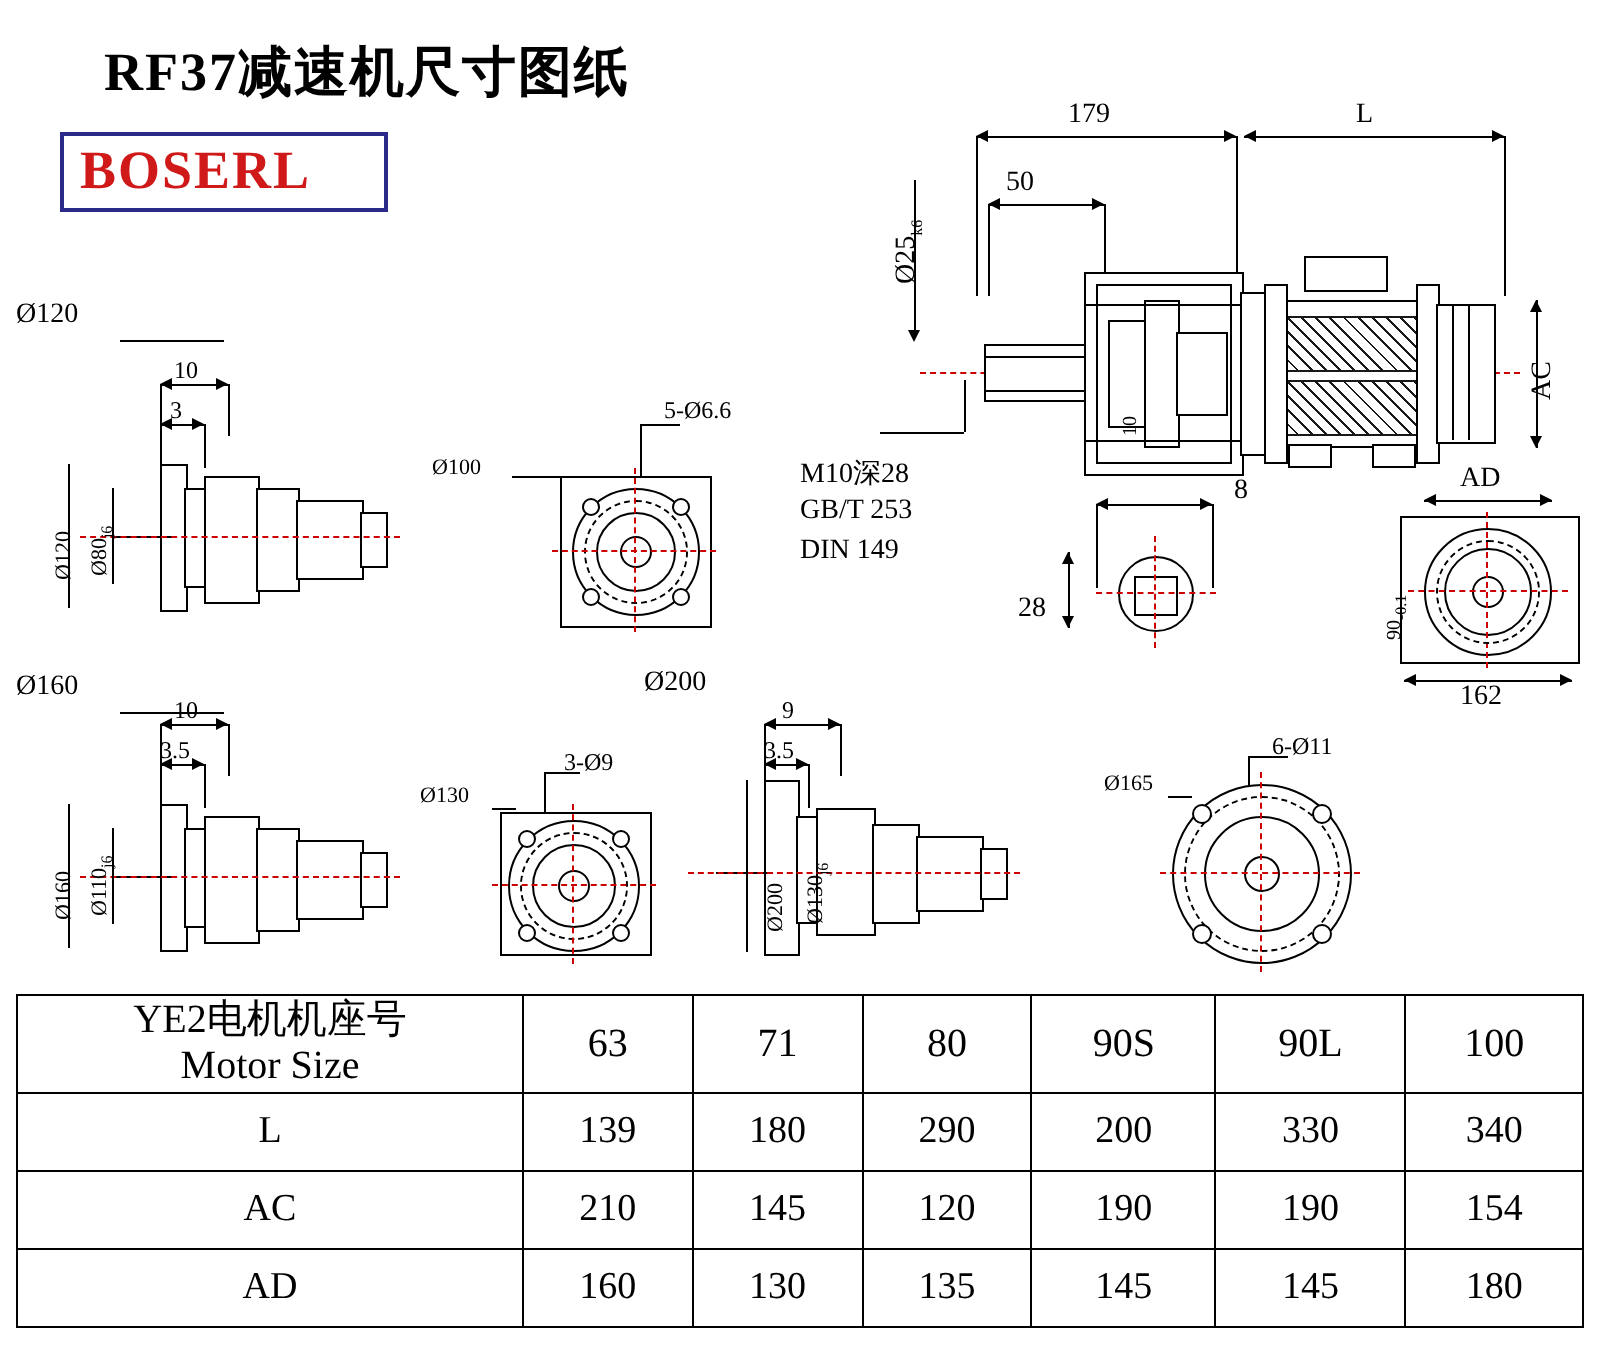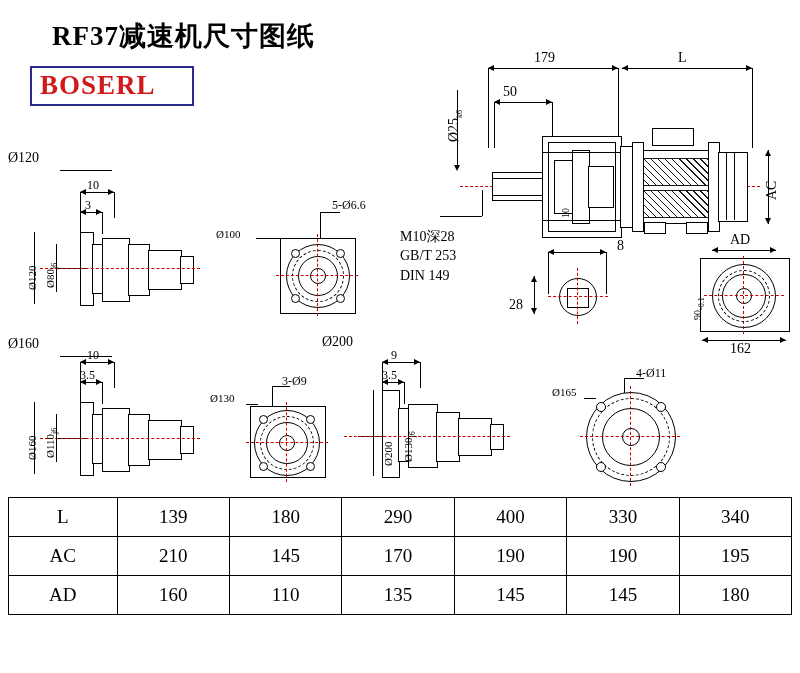--- a/index.html
+++ b/index.html
@@ -321,62 +321,74 @@
     <div class="rect" style="left:490px;top:424px;width:12px;height:24px;"></div>
     <div class="ln h" style="left:358px;top:436px;width:26px;"></div>
     <div class="cl" style="left:344px;top:436px;width:166px;"></div>
 
     <div class="lbl11 vert" style="left:382px;top:466px;">Ø200</div>
     <div class="lbl11 vert" style="left:402px;top:462px;"><span>Ø130</span><span class="sub">j6</span></div>
     <div class="ln v" style="left:373px;top:390px;height:86px;"></div>
   </div>
 
   <div>
-    <div class="lbl" style="left:636px;top:366px;">4-Ø11</div>
+    <div class="lbl" style="left:636px;top:366px;">6-Ø11</div>
     <div class="ln h" style="left:624px;top:378px;width:20px;"></div>
     <div class="ln v" style="left:624px;top:378px;height:26px;"></div>
 
     <div class="circ" style="left:586px;top:392px;width:88px;height:88px;"></div>
     <div class="circ" style="left:602px;top:408px;width:56px;height:56px;"></div>
     <div class="circ" style="left:622px;top:428px;width:16px;height:16px;"></div>
     <div class="circnf" style="left:592px;top:398px;width:76px;height:76px;border-style:dashed;"></div>
     <div class="cl" style="left:580px;top:436px;width:100px;"></div>
     <div class="clv" style="left:630px;top:386px;height:100px;"></div>
     <div class="circ" style="left:596px;top:402px;width:8px;height:8px;"></div>
     <div class="circ" style="left:656px;top:402px;width:8px;height:8px;"></div>
     <div class="circ" style="left:596px;top:462px;width:8px;height:8px;"></div>
     <div class="circ" style="left:656px;top:462px;width:8px;height:8px;"></div>
     <div class="lbl11" style="left:552px;top:386px;">Ø165</div>
     <div class="ln h" style="left:584px;top:398px;width:12px;"></div>
   </div>
 
   <table class="spec">
     <tbody>
       <tr>
+        <td class="first">
+          <div class="cn">YE2电机机座号</div>
+          <div>Motor Size</div>
+        </td>
+        <td class="hd">63</td>
+        <td class="hd">71</td>
+        <td class="hd">80</td>
+        <td class="hd">90S</td>
+        <td class="hd">90L</td>
+        <td class="hd">100</td>
+      </tr>
+      <tr>
         <td>L</td>
         <td>139</td>
         <td>180</td>
         <td>290</td>
-        <td>400</td>
+        <td>200</td>
         <td>330</td>
         <td>340</td>
       </tr>
       <tr>
         <td>AC</td>
         <td>210</td>
         <td>145</td>
-        <td>170</td>
+        <td>120</td>
         <td>190</td>
         <td>190</td>
-        <td>195</td>
+        <td>154</td>
       </tr>
       <tr>
         <td>AD</td>
         <td>160</td>
-        <td>110</td>
+        <td>130</td>
         <td>135</td>
         <td>145</td>
         <td>145</td>
         <td>180</td>
       </tr>
     </tbody>
   </table>
 
 </div>
 

